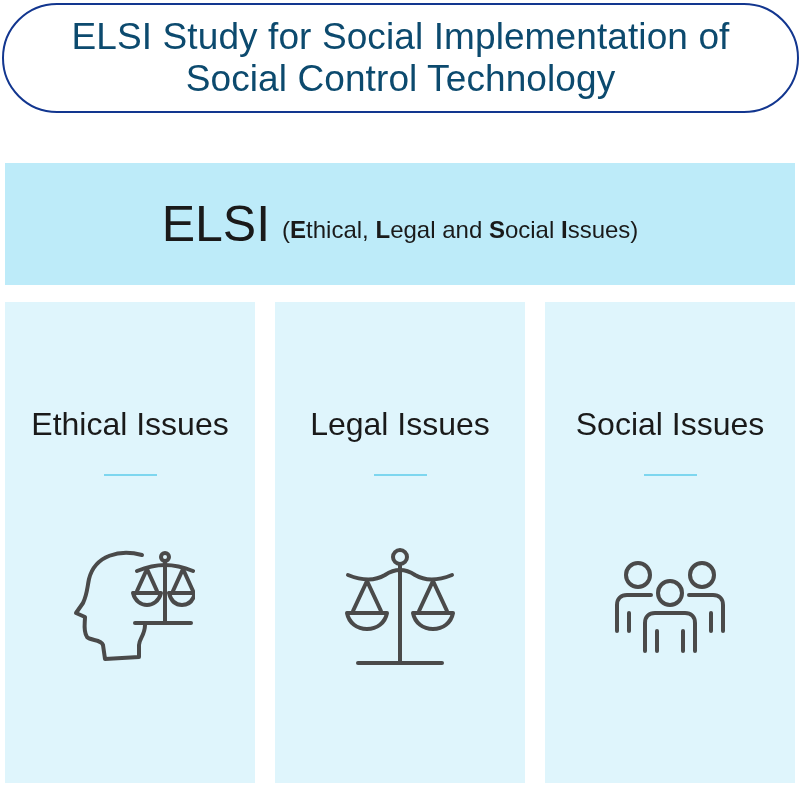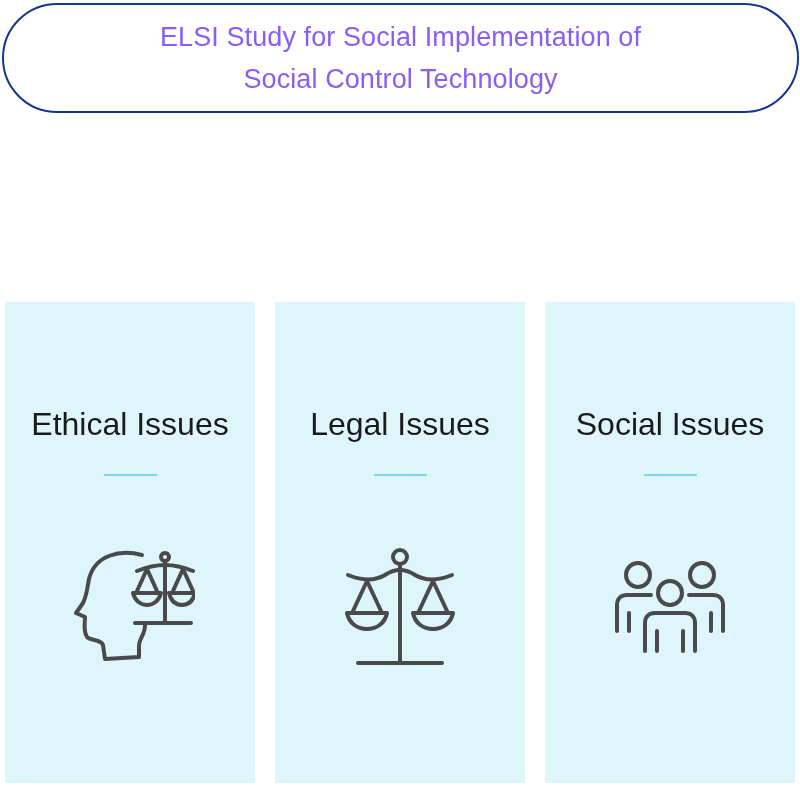--- a/index.html
+++ b/index.html
@@ -10,21 +10,21 @@
     }
     .page { position: relative; width: 800px; height: 800px; }
 
     .title-pill {
       position: absolute; left: 2px; top: 3px; width: 797px; height: 110px;
       border: 2px solid #12368f; border-radius: 55px; background: #ffffff;
       display: flex; flex-direction: column; align-items: center; justify-content: center;
       text-align: center;
     }
     .title-line {
-      font-size: 27px; line-height: 42px; color: #8b5cf6; letter-spacing: 0.1px;
+      font-size: 37px; line-height: 42px; color: #0c4a6e; letter-spacing: 0.1px;
       white-space: nowrap;
     }
 
     .banner {
       position: absolute; left: 5px; top: 163px; width: 790px; height: 122px;
       background: #bdebf9;
       display: flex; align-items: center; justify-content: center;
     }
     .banner-main {
       font-size: 50px; color: #1a1a1a; letter-spacing: 0px; margin-right: 12px;
@@ -62,20 +62,24 @@
 </head>
 <body>
 
 <div class="page">
 
   <div class="title-pill">
     <div class="title-line">ELSI Study for Social Implementation of</div>
     <div class="title-line">Social Control Technology</div>
   </div>
 
+  <div class="banner">
+    <span class="banner-main">ELSI</span>
+    <span class="banner-sub"><span>(</span><b>E</b><span>thical, </span><b>L</b><span>egal and </span><b>S</b><span>ocial </span><b>I</b><span>ssues</span><span>)</span></span>
+  </div>
 
   <div class="column col-1">
     <div class="col-title">Ethical Issues</div>
     <div class="col-divider"></div>
     <div class="col-icon">
       <svg width="130" height="125" viewBox="0 0 130 125" fill="none" stroke="#4a4a4a" stroke-width="4" stroke-linecap="round" stroke-linejoin="round">
 
         <path d="M77 8 C 55 2, 30 8, 24 32 C 22 42, 22 48, 18 56 L 11 66 L 20 70 C 20 76, 18 84, 22 90 C 26 94, 36 92, 38 98 L 40 112 L 74 110 L 74 98 C 74 92, 80 88, 80 78"></path>
 
         <circle cx="100" cy="10" r="4" fill="#dff5fc"></circle>

